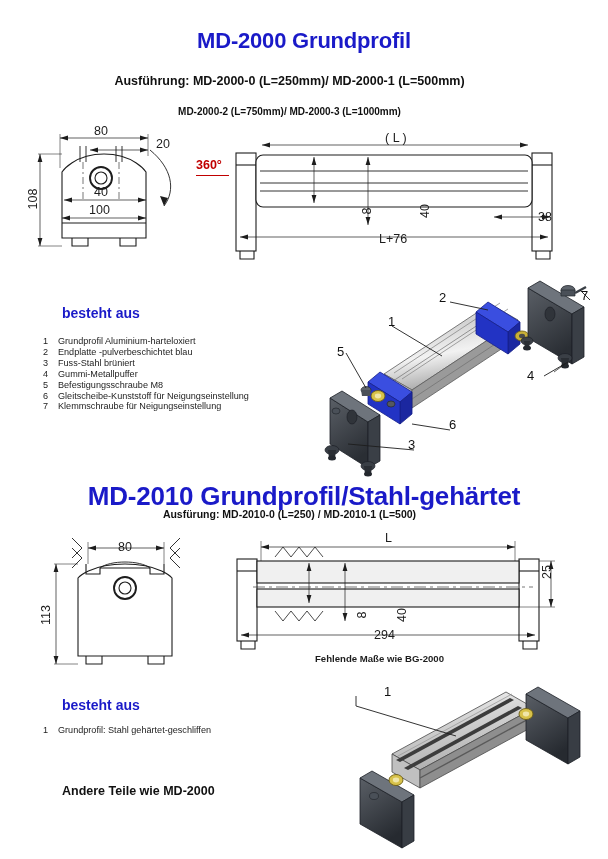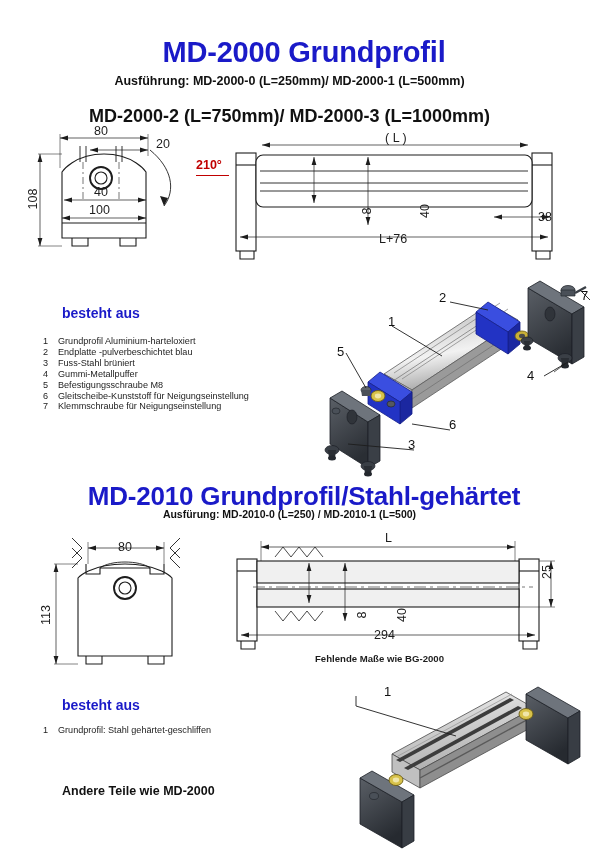--- a/index.html
+++ b/index.html
@@ -15,29 +15,29 @@
   }
   .abs { position: absolute; }
 
   .title {
     width: 608px;
     text-align: center;
     color: #1a1ac8;
     font-weight: bold;
     letter-spacing: -0.2px;
   }
-  .title-1 { top: 36px; left: 0; font-size: 29px; }
+  .title-1 { top: 28px; left: 0; font-size: 22px; }
   .title-2 { top: 481px; left: 0; font-size: 26px; }
 
   .subtitle {
     width: 579px; text-align: center;
     font-weight: bold; color: #111;
   }
   .sub-a { top: 74px; left: 0; font-size: 12.5px; }
-  .sub-b { top: 106px; left: 0; font-size: 18px; }
+  .sub-b { top: 106px; left: 0; font-size: 10px; }
   .sub-c { top: 508px; left: 0; font-size: 10.5px; }
 
   .besteht {
     color: #1a1ac8; font-weight: bold; font-size: 14px;
   }
   .parts-list {
     font-size: 9.1px; color: #1d1d1d; line-height: 10.9px;
   }
   .parts-list .row { display: flex; }
   .parts-list .num { width: 15px; flex: 0 0 15px; }
@@ -108,21 +108,21 @@
       <polygon points="10,118 7.6,110 12.4,110"></polygon>
       <polygon points="134,78 130,68 138,70"></polygon>
     </g>
   </svg>
 </div>
 <div class="abs dim" style="left:94px; top:124px;">80</div>
 <div class="abs dim" style="left:156px; top:137px;">20</div>
 <div class="abs dim" style="left:94px; top:185px;">40</div>
 <div class="abs dim" style="left:89px; top:203px;">100</div>
 <div class="abs dim vert" style="left:23px; top:192px;">108</div>
-<div class="abs dim red" style="left:196px; top:158px;">210°</div>
+<div class="abs dim red" style="left:196px; top:158px;">360°</div>
 <div class="abs redline" style="left:196px; top:175px; width:33px;"></div>
 
 <div class="abs" style="left:232px; top:133px;">
   <svg width="340" height="140" viewBox="0 0 340 140">
     <g stroke="#1d1d1d" fill="none" stroke-width="1.1">
 
       <rect x="4" y="20" width="20" height="98" fill="#fff"></rect>
       <path d="M4,32 L24,32"></path>
       <path d="M8,118 L8,126 L22,126 L22,118"></path>
 

